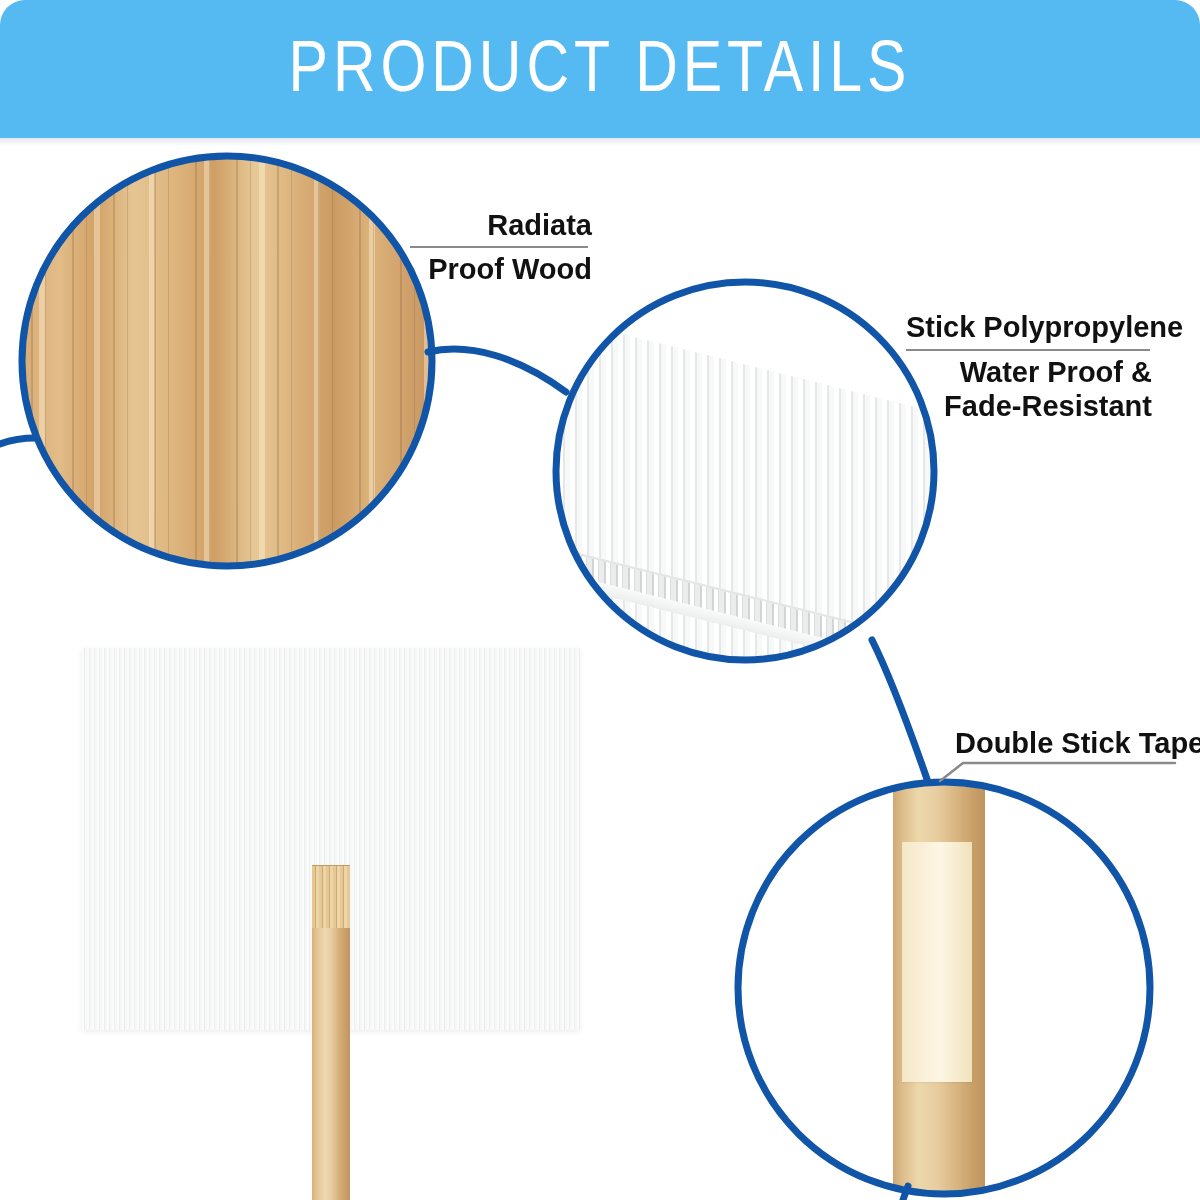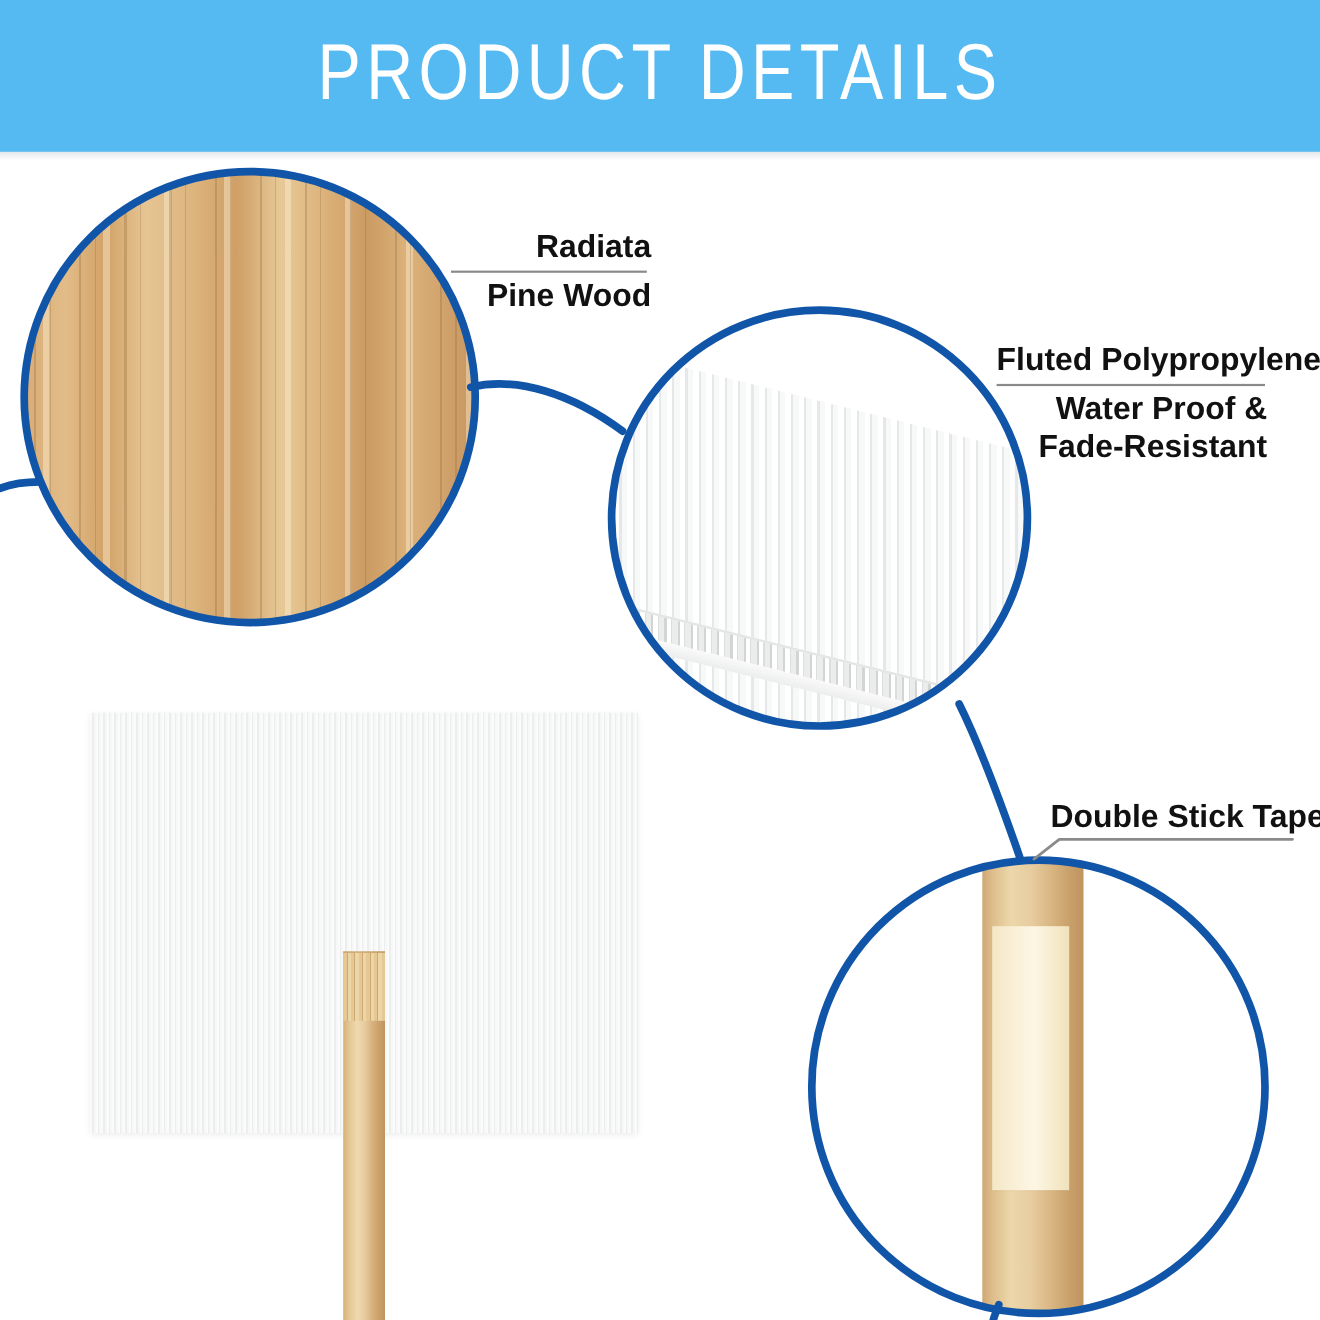--- a/index.html
+++ b/index.html
@@ -9,20 +9,21 @@
   }
   body {
     font-family: "Liberation Sans", sans-serif;
   }
   #page {
     position: relative;
     width: 1200px;
     height: 1200px;
     overflow: hidden;
     background: #ffffff;
+    border-radius: 25px;
   }
 
   
   #header-banner {
     position: absolute;
     left: 0;
     top: 0;
     width: 1200px;
     height: 138px;
     background: #55baf2;
@@ -332,25 +333,25 @@
     <circle cx="227" cy="361" r="205" fill="none" stroke="#1155a8" stroke-width="7"></circle>
     <circle cx="745" cy="471" r="189" fill="none" stroke="#1155a8" stroke-width="7"></circle>
     <circle cx="944" cy="988" r="206" fill="none" stroke="#1155a8" stroke-width="7"></circle>
 
     <path d="M 1175 763 L 963 763 L 940 781" fill="none" stroke="#8a8a8a" stroke-width="2.5" stroke-linecap="round" stroke-linejoin="round"></path>
   </svg>
 
   <div class="callout" id="callout-wood">
     <div class="title-line">Radiata</div>
     <div class="rule"></div>
-    <div class="sub-line">Pine Wood</div>
+    <div class="sub-line">Proof Wood</div>
   </div>
 
   <div class="callout" id="callout-plastic">
-    <div class="title-line">Fluted Polypropylene</div>
+    <div class="title-line">Stick Polypropylene</div>
     <div class="rule"></div>
     <div class="sub-line">Water Proof &amp;</div>
     <div class="sub-line">Fade-Resistant</div>
   </div>
 
   <div class="callout" id="callout-tape">
     <div class="title-line">Double Stick Tape</div>
   </div>
 
 </div>

